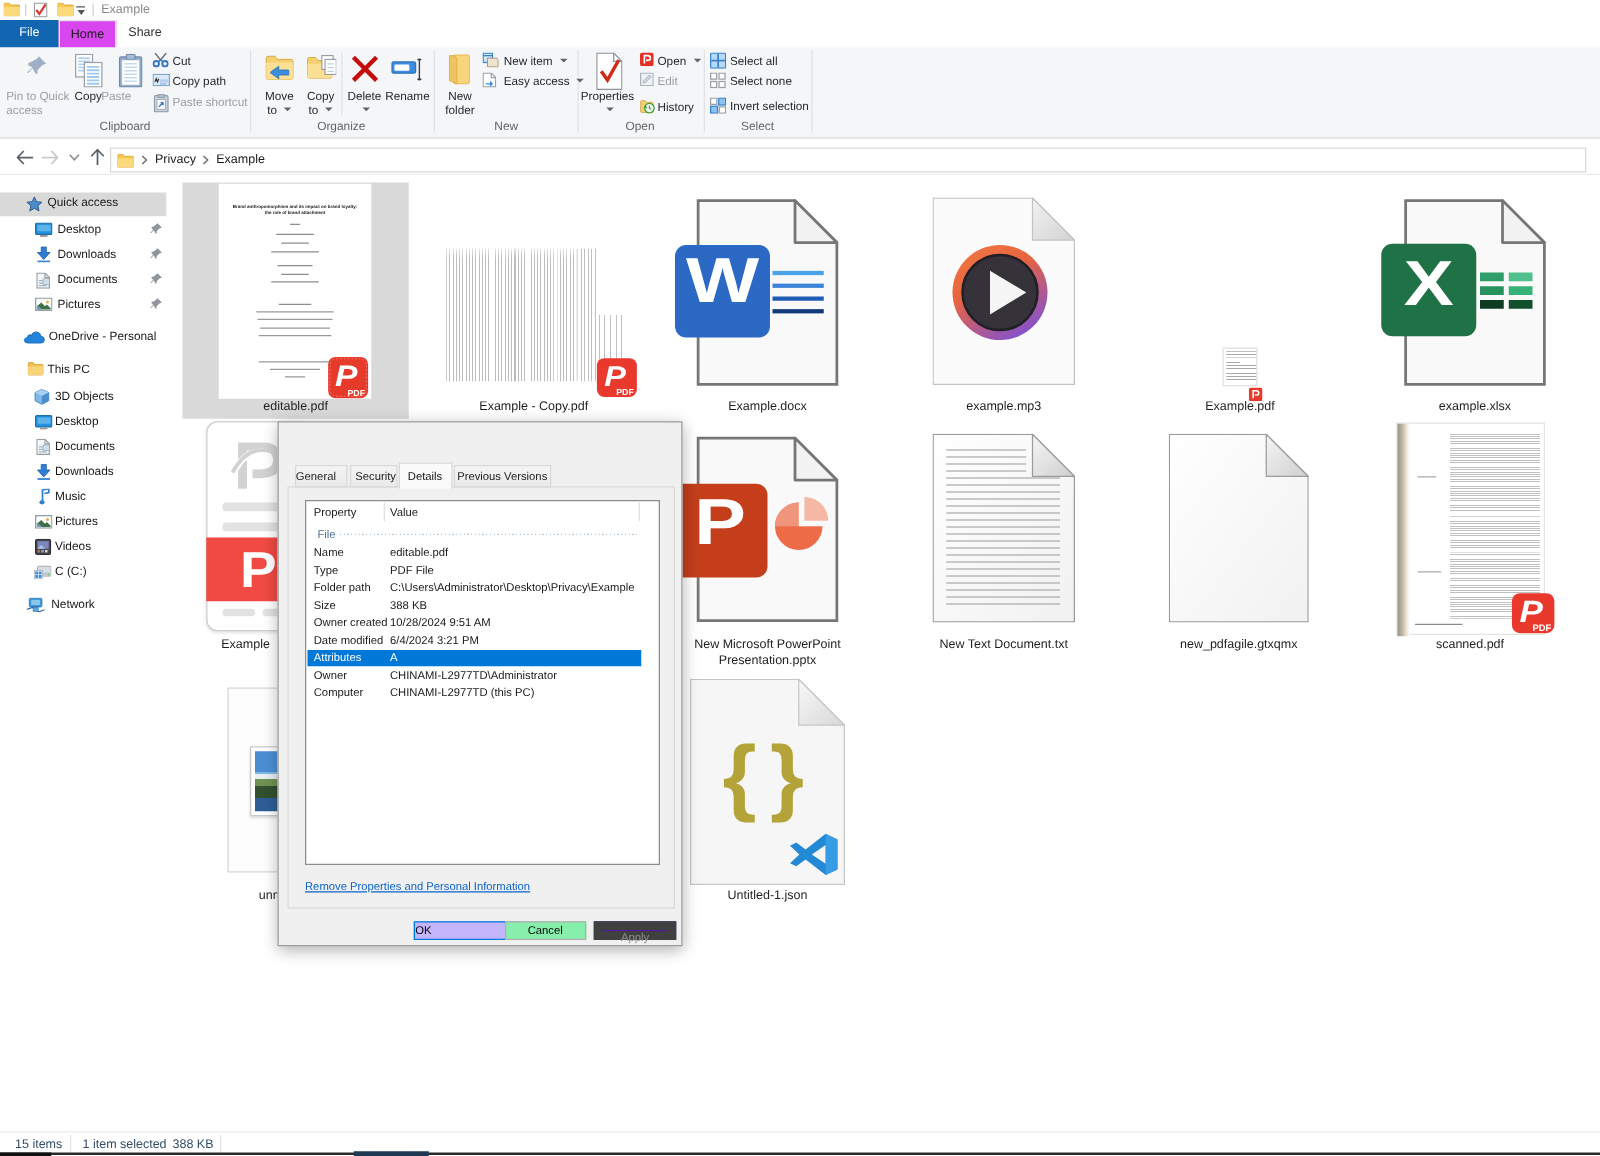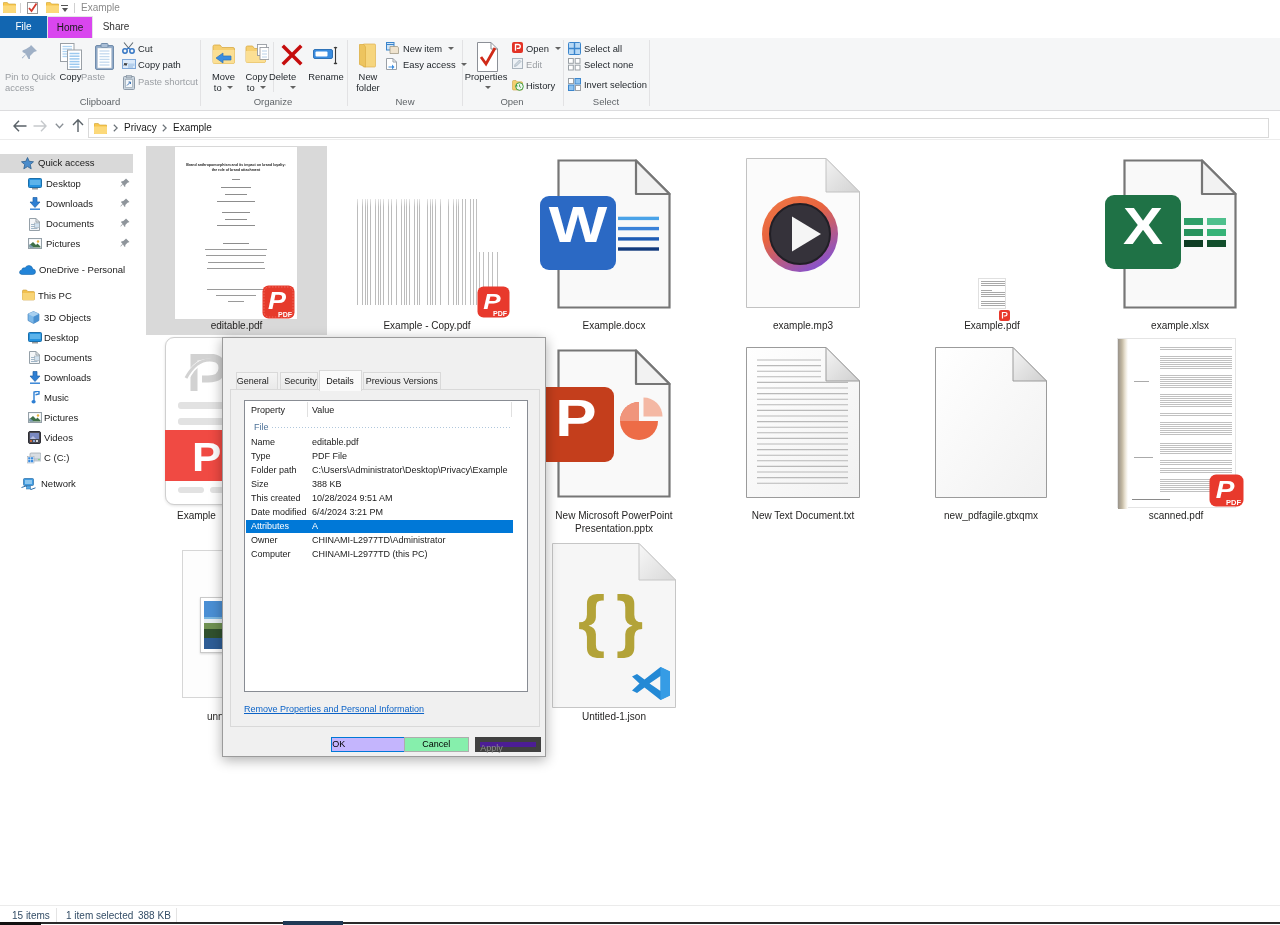--- a/index.html
+++ b/index.html
@@ -169,21 +169,21 @@
         <line x1="17" y1="8" x2="22" y2="8" stroke="#b9d0e8"></line>
         <line x1="17" y1="11" x2="22" y2="11" stroke="#b9d0e8"></line>
         <line x1="17" y1="14" x2="22" y2="14" stroke="#b9d0e8"></line>
       </svg>
   <div class="rtxt" style="left:234px;top:33px;width:45px;text-align:center">Copy</div>
   <div class="rtxt" style="left:234px;top:44px;width:45px;text-align:center">to <span class="caret"></span></div>
 
   <svg class="abs" style="left:281px;top:6px" width="22" height="22" viewBox="0 0 22 22">
         <path d="M3,0.5 L11,8.5 L19,0.5 L21.5,3 L13.5,11 L21.5,19 L19,21.5 L11,13.5 L3,21.5 L0.5,19 L8.5,11 L0.5,3 Z" fill="#c50d0d"></path>
       </svg>
-  <div class="rtxt" style="left:269px;top:33px;width:45px;">Delete</div>
+  <div class="rtxt" style="left:269px;top:33px;width:45px;text-align:center">Delete</div>
   <div class="rtxt" style="left:269px;top:44px;width:45px;text-align:center"><span class="caret"></span></div>
 
   <svg class="abs" style="left:313px;top:8px" width="26" height="19" viewBox="0 0 26 19">
         <rect x="0.5" y="3.5" width="19" height="9" rx="1.5" fill="#3b8de0" stroke="#2f73b8"></rect>
         <rect x="2.5" y="5.5" width="12" height="5" rx="1" fill="#fff"></rect>
         <path d="M21,2 Q22.5,0.5 24,2 M21,17 Q22.5,18.5 24,17 M22.5,1.5 L22.5,17.5" stroke="#3a3a3a" stroke-width="1.1" fill="none"></path>
       </svg>
   <div class="rtxt" style="left:303px;top:33px;width:46px;text-align:center">Rename</div>
 
   <svg class="abs" style="left:359px;top:5px" width="17" height="25" viewBox="0 0 17 25">
@@ -640,37 +640,37 @@
     <div class="abs" style="left:9px;top:20.5px;color:#4d7298">File</div>
     <div class="abs" style="left:27px;top:26px;width:240px;height:1px;background:repeating-linear-gradient(90deg,#b0c7dc 0 1px,transparent 1px 3px)"></div>
     <div class="abs" style="left:6px;top:36px">Name</div>
         <div class="abs" style="left:67px;top:36px">editable.pdf</div>
     <div class="abs" style="left:6px;top:50.3px">Type</div>
         <div class="abs" style="left:67px;top:50.3px">PDF File</div>
     <div class="abs" style="left:6px;top:64.1px">Folder path</div>
         <div class="abs" style="left:67px;top:64.1px">C:\Users\Administrator\Desktop\Privacy\Example</div>
     <div class="abs" style="left:6px;top:78.2px">Size</div>
         <div class="abs" style="left:67px;top:78.2px">388 KB</div>
-    <div class="abs" style="left:6px;top:92px">This created</div>
+    <div class="abs" style="left:6px;top:92px">Owner created</div>
         <div class="abs" style="left:67px;top:92px">10/28/2024 9:51 AM</div>
     <div class="abs" style="left:6px;top:106px">Date modified</div>
         <div class="abs" style="left:67px;top:106px">6/4/2024 3:21 PM</div>
     <div class="abs" style="left:1px;top:119.4px;width:267px;height:12.5px;background:#0078d7"></div>
     <div class="abs" style="left:6px;top:120.3px;color:#fff">Attributes</div>
         <div class="abs" style="left:67px;top:120.3px;color:#fff">A</div>
     <div class="abs" style="left:6px;top:134.3px">Owner</div>
         <div class="abs" style="left:67px;top:134.3px">CHINAMI-L2977TD\Administrator</div>
     <div class="abs" style="left:6px;top:148.4px">Computer</div>
         <div class="abs" style="left:67px;top:148.4px">CHINAMI-L2977TD (this PC)</div>
   </div>
   <div class="abs" style="left:21px;top:365.5px;color:#0c63c7;text-decoration:underline">Remove Properties and Personal Information</div>
 
   <div class="abs" style="left:108.3px;top:398.6px;width:86px;height:15px;background:#c4b5fd;border:1.5px solid #0078d7;line-height:12px;color:#000">OK</div>
   <div class="abs" style="left:180.5px;top:398.6px;width:65.3px;height:15px;background:#86efac;border:1px solid #adadad;text-align:center;line-height:13px;color:#000">Cancel</div>
-  <div class="abs" style="left:252.2px;top:398.6px;width:65.7px;height:15px;background:#4c1d95;border:5px solid #404040;text-align:left;line-height:13px;color:#8d8d8d">Apply</div>
+  <div class="abs" style="left:252.2px;top:398.6px;width:65.7px;height:15px;background:#4c1d95;border:7px solid #404040;text-align:center;line-height:13px;color:#8d8d8d">Apply</div>
 </div>
 <div id="status">
   <span class="st" style="left:12px;">15 items</span>
   <span class="st" style="left:66px;">1 item selected</span>
   <span class="st" style="left:138px;">388 KB</span>
   <div class="abs" style="left:56px;top:2px;width:1px;height:15px;background:#e4e4e4"></div>
   <div class="abs" style="left:176px;top:2px;width:1px;height:15px;background:#e4e4e4"></div>
 </div>
 <div class="abs" style="left:0;top:922px;width:1280px;height:1.5px;background:#2a2a2a;"></div>
 <div class="abs" style="left:0;top:922px;width:41px;height:3px;background:#111;"></div>

